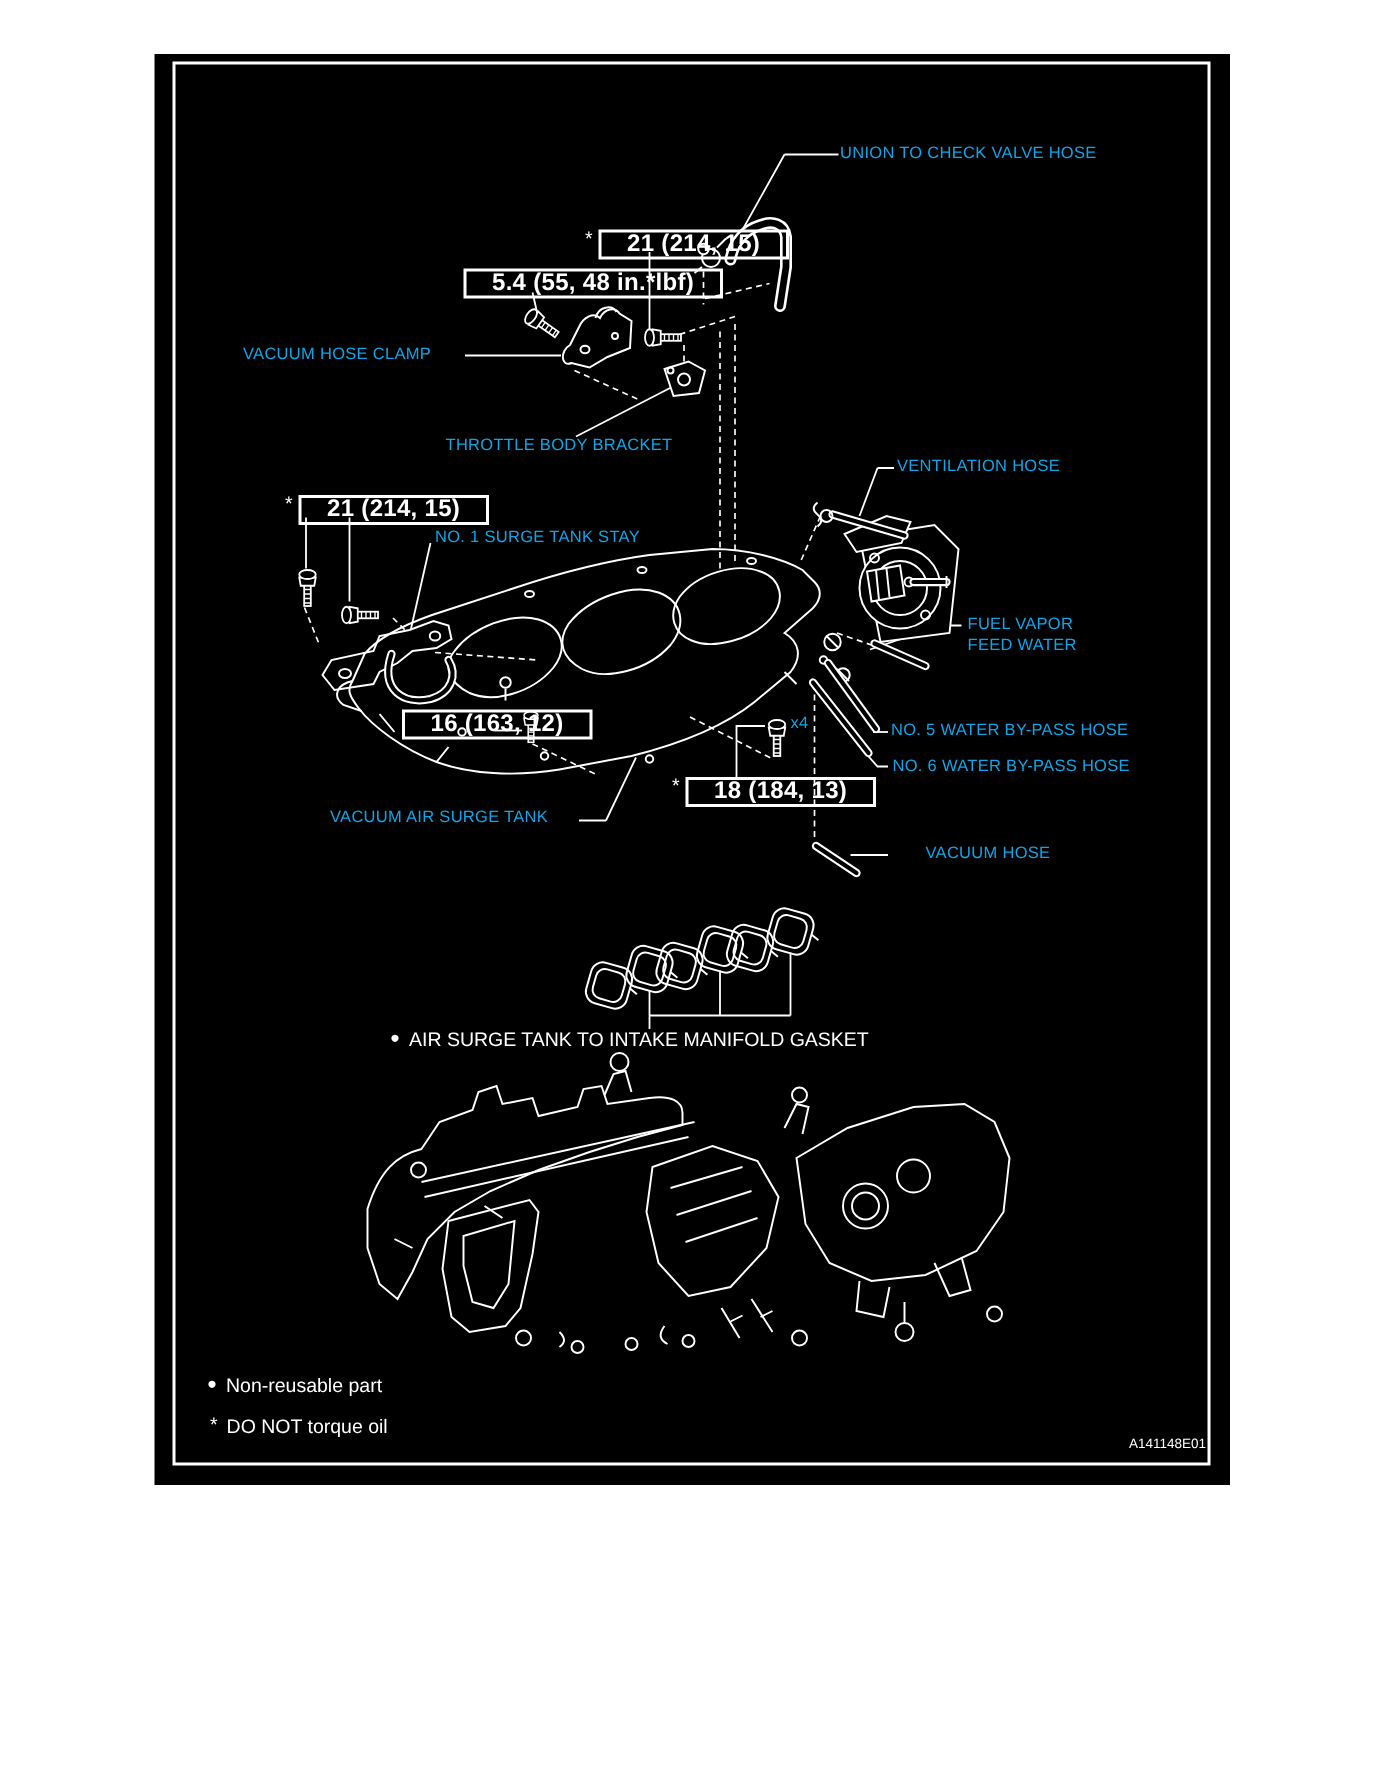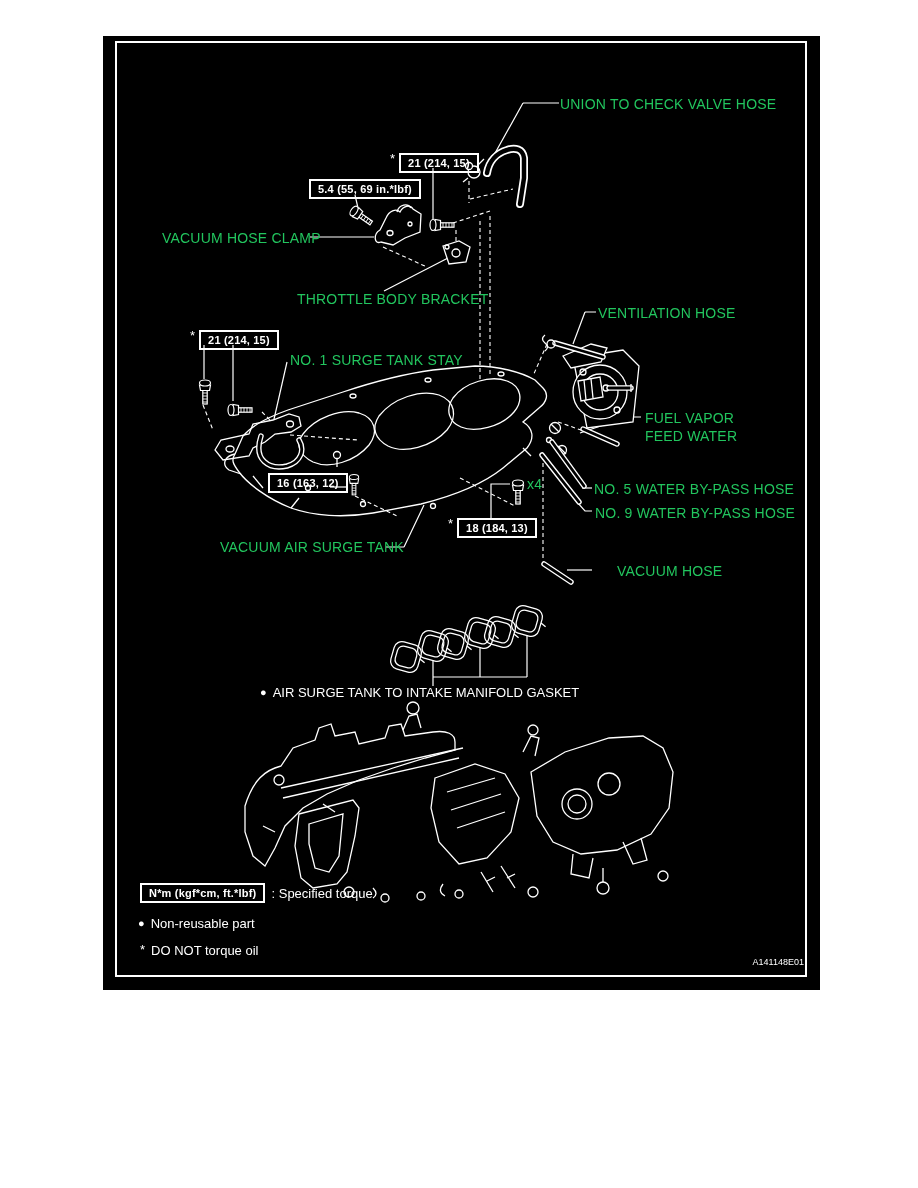--- a/index.html
+++ b/index.html
@@ -4,28 +4,28 @@
 <style>
   html,body{margin:0;padding:0;}
   body{
     width:918px;height:1188px;position:relative;background:#ffffff;
     font-family:"Liberation Sans", sans-serif;
   }
   .panel{position:absolute;left:103px;top:36px;width:717px;height:954px;background:#000;}
   .iborder{position:absolute;left:12px;top:5px;right:13px;bottom:13px;border:2px solid #fff;pointer-events:none;}
   svg.art{position:absolute;left:0;top:0;}
   .lbl{
-    position:absolute;color:#22c55e;font-size:14px;line-height:1.25;
+    position:absolute;color:#0ea5e9;font-size:11px;line-height:1.25;
     white-space:nowrap;letter-spacing:.2px;z-index:5;
   }
   .tq-row{position:absolute;display:flex;align-items:flex-start;gap:4px;color:#fff;z-index:5;}
   .ast{font-size:13px;line-height:1;transform:translateY(-1px);}
   .tqbox{
-    border:2px solid #fff;font-weight:bold;font-size:11px;line-height:14px;
-    padding:1px 7px;white-space:nowrap;letter-spacing:.2px;
+    border:2px solid #fff;font-weight:bold;font-size:16px;line-height:14px;
+    padding:1px 17px;white-space:nowrap;letter-spacing:.2px;
   }
   .legend-row{position:absolute;display:flex;align-items:center;gap:6px;color:#fff;font-size:13px;z-index:5;white-space:nowrap;}
   .bullet{font-size:11px;line-height:1;}
   .figid{position:absolute;right:16px;top:921px;color:#fff;font-size:9px;z-index:5;}
   
   .ln{fill:none;stroke:#fff;stroke-width:1.3;}
   .lnf{fill:#000;stroke:#fff;stroke-width:1.3;}
   .ld{fill:none;stroke:#fff;stroke-width:1.2;}
   .dash{fill:none;stroke:#fff;stroke-width:1.1;stroke-dasharray:4 3;}
   .tube-o{fill:none;stroke:#fff;stroke-width:8;stroke-linecap:round;}
@@ -229,21 +229,21 @@
   </svg>
 
   <div class="lbl" style="left:457px;top:60px">UNION TO CHECK VALVE HOSE</div>
 
   <div class="tq-row" style="left:287px;top:117px">
     <span class="ast">*</span>
     <span class="tqbox">21 (214, 15)</span>
   </div>
 
   <div class="tq-row" style="left:206px;top:143px">
-    <span class="tqbox">5.4 (55, 69 in.*lbf)</span>
+    <span class="tqbox">5.4 (55, 48 in.*lbf)</span>
   </div>
 
   <div class="lbl" style="left:59px;top:194px">VACUUM HOSE CLAMP</div>
 
   <div class="lbl" style="left:194px;top:255px">THROTTLE BODY BRACKET</div>
 
   <div class="lbl" style="left:495px;top:269px">VENTILATION HOSE</div>
 
   <div class="tq-row" style="left:87px;top:294px">
     <span class="ast">*</span>
@@ -258,40 +258,36 @@
   </div>
 
   <div class="tq-row" style="left:165px;top:437px">
     <span class="tqbox">16 (163, 12)</span>
   </div>
 
   <div class="lbl" style="left:424px;top:440px">x4</div>
 
   <div class="lbl" style="left:491px;top:445px">NO. 5 WATER BY-PASS HOSE</div>
 
-  <div class="lbl" style="left:492px;top:469px">NO. 9 WATER BY-PASS HOSE</div>
+  <div class="lbl" style="left:492px;top:469px">NO. 6 WATER BY-PASS HOSE</div>
 
   <div class="tq-row" style="left:345px;top:482px">
     <span class="ast">*</span>
     <span class="tqbox">18 (184, 13)</span>
   </div>
 
   <div class="lbl" style="left:117px;top:503px">VACUUM AIR SURGE TANK</div>
 
   <div class="lbl" style="left:514px;top:527px">VACUUM HOSE</div>
 
   <div class="legend-row" style="left:157px;top:649px">
     <span class="bullet">●</span>
     <span>AIR SURGE TANK TO INTAKE MANIFOLD GASKET</span>
   </div>
 
-  <div class="legend-row" style="left:37px;top:847px">
-    <span class="tqbox">N*m (kgf*cm, ft.*lbf)</span>
-    <span>: Specified torque</span>
-  </div>
 
   <div class="legend-row" style="left:35px;top:880px">
     <span class="bullet">●</span>
     <span>Non-reusable part</span>
   </div>
 
   <div class="legend-row" style="left:37px;top:907px">
     <span class="ast">*</span>
     <span>DO NOT torque oil</span>
   </div>

